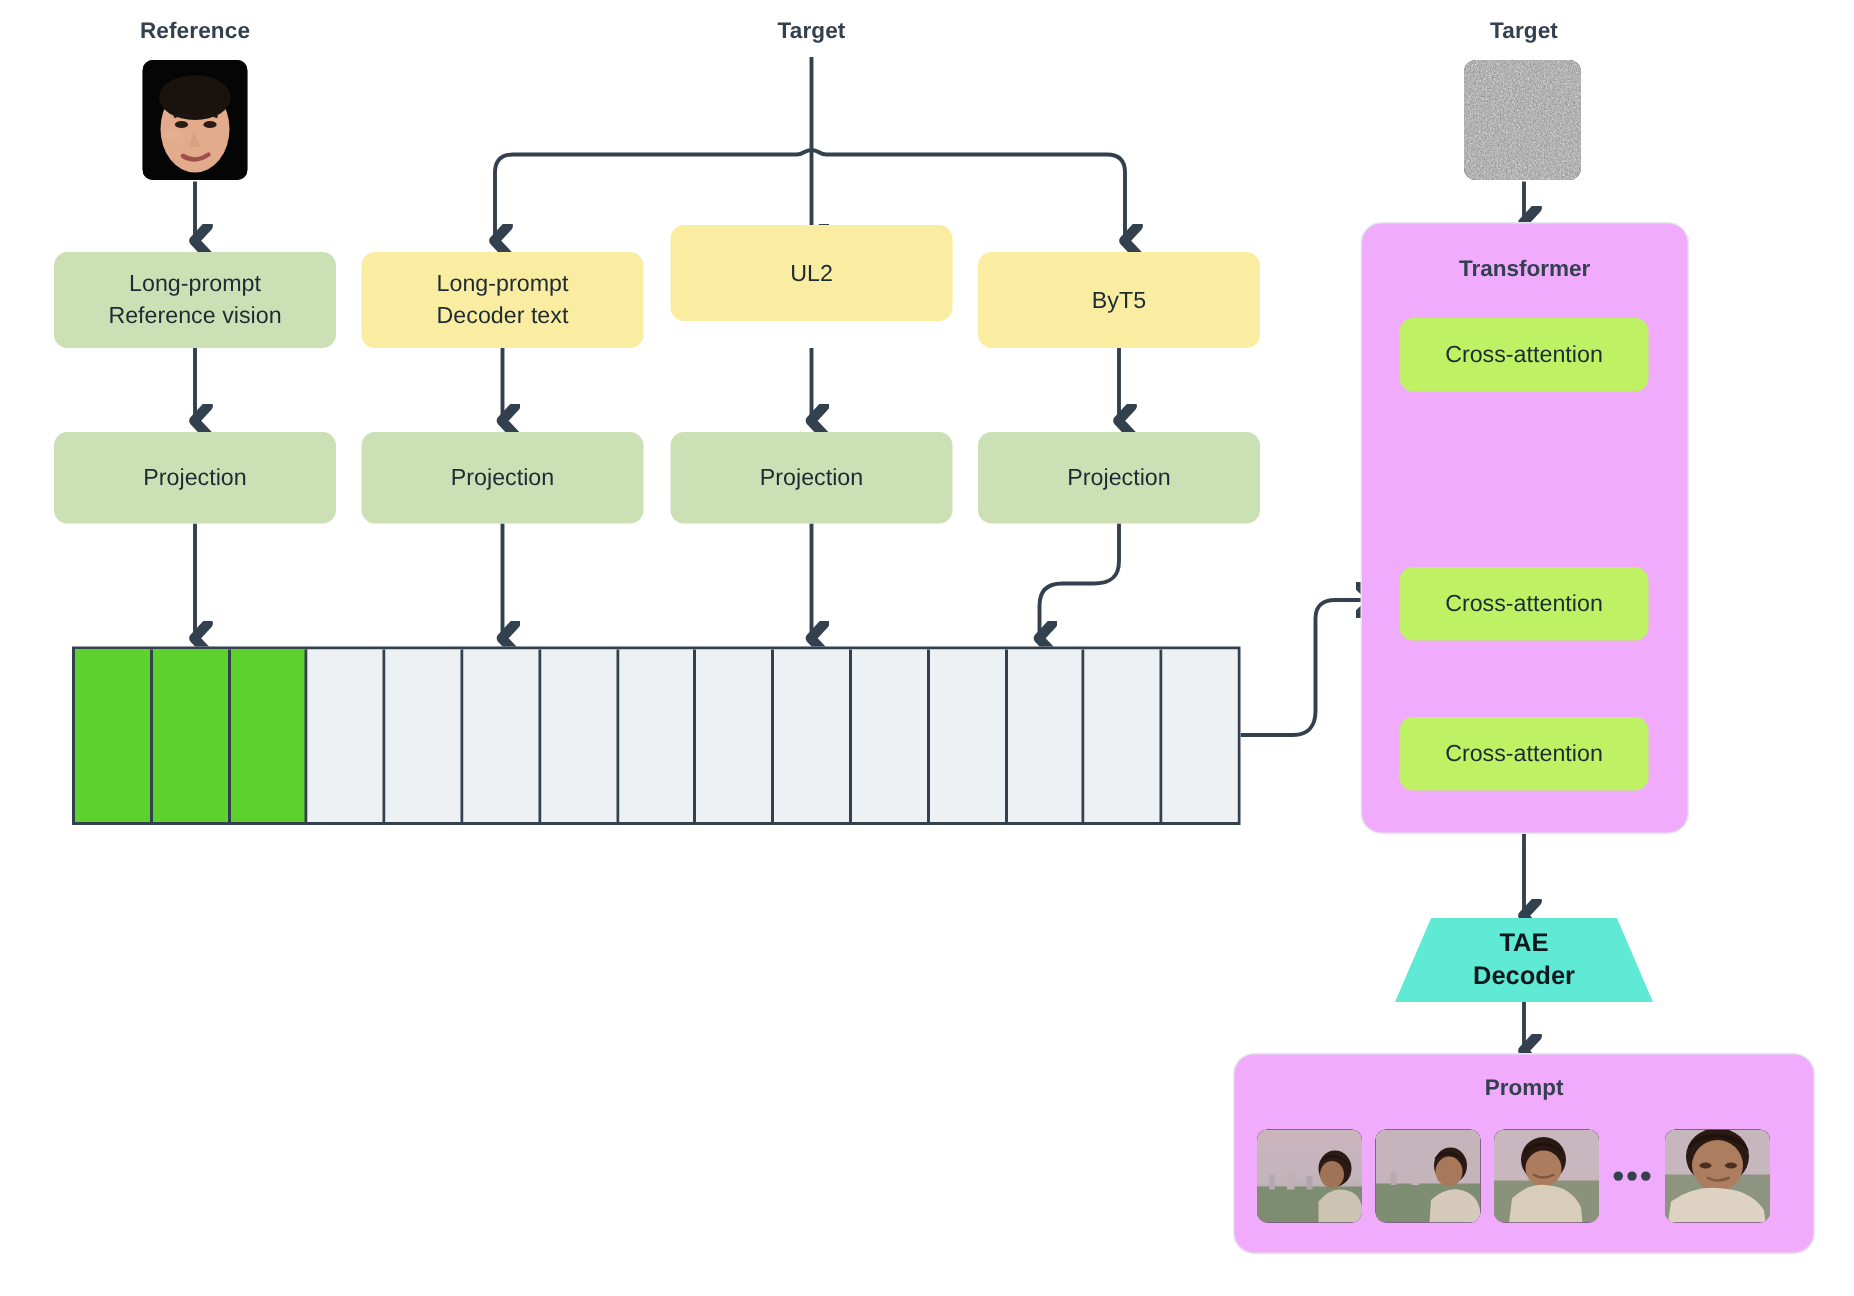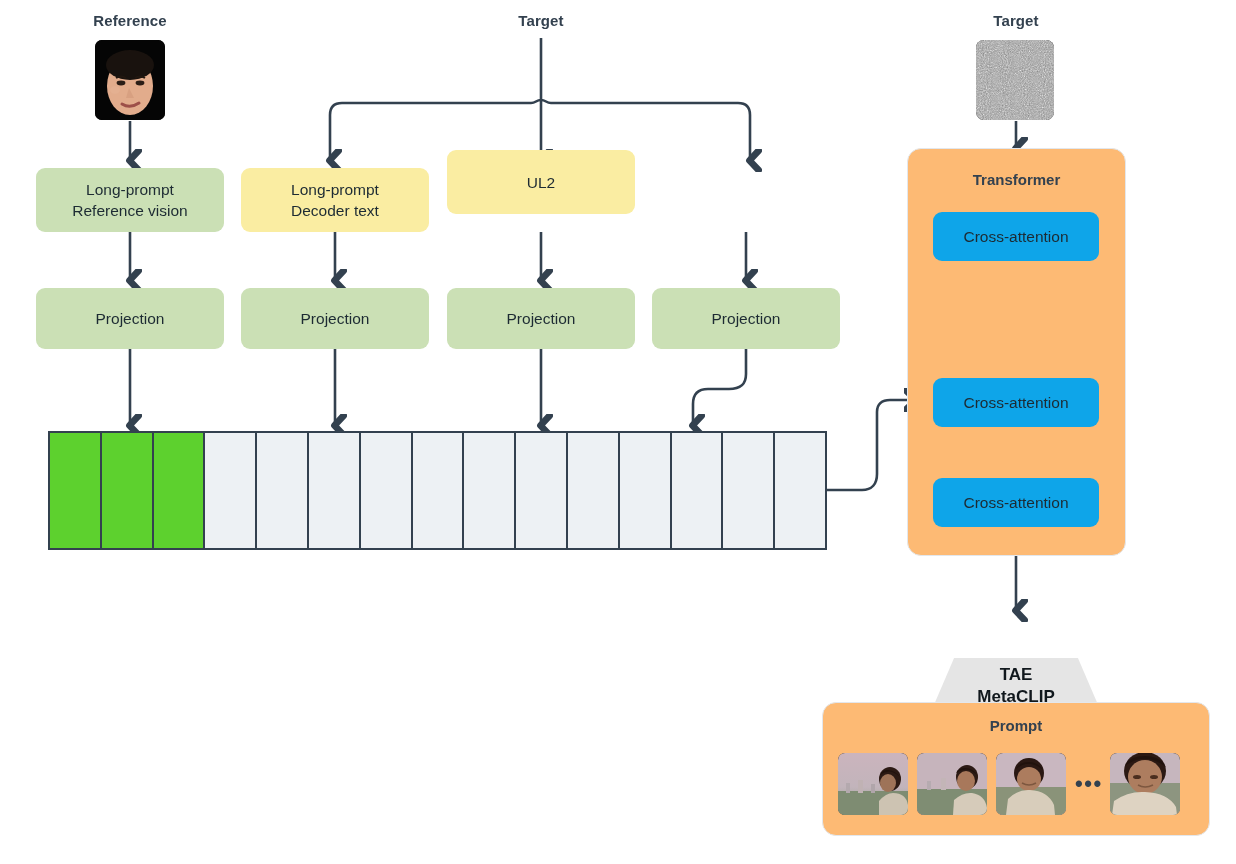--- a/index.html
+++ b/index.html
@@ -45,33 +45,33 @@
     padding: 4px 6px;
   }
   .node.green  { background: #cbe0b5; }
   .node.yellow { background: #faeda2; }
 
   
   .panel {
     box-sizing: border-box;
     border: 1.6px solid #e3e7ec;
     border-radius: 14px;
-    background: #fdba74;
+    background: #f0abfc;
   }
   .panel-title {
     font-size: 15px;
     font-weight: bold;
     color: #33414f;
     text-align: center;
   }
 
   
   .attn {
     box-sizing: border-box;
-    background: #0ea5e9;
+    background: #bef264;
     border-radius: 9px;
     display: flex;
     align-items: center;
     justify-content: center;
     font-size: 15.5px;
     color: #1d2b33;
   }
 
   
   .strip {
@@ -84,31 +84,30 @@
     flex: 1 1 0;
     border-right: 2.6px solid #33414f;
     background: #edf1f4;
   }
   .cell:last-child { border-right: none; }
   .cell.filled { background: #5dd12e; }
 
   
   .trapezoid {
     box-sizing: border-box;
-    background: #e5e5e5;
+    background: #5eead4;
     clip-path: polygon(14% 0%, 86% 0%, 100% 100%, 0% 100%);
     display: flex;
     align-items: center;
     justify-content: center;
     text-align: center;
     font-size: 17px;
     font-weight: bold;
     line-height: 22px;
     color: #11181d;
-    margin-top: 46px;
   }
 
   
   .thumb {
     border-radius: 7px;
     overflow: hidden;
     background: #000;
   }
   .thumb svg { display: block; }
   .dots {
@@ -227,20 +226,23 @@
   <div class="abs node yellow" style="left:241px; top:168px; width:188px; height:64px;">
     <span>
       <span>Long-prompt</span><br><span>Decoder text</span>
     </span>
   </div>
 
   <div class="abs node yellow" style="left:447px; top:150px; width:188px; height:64px;">
     <span>UL2</span>
   </div>
 
+  <div class="abs node yellow" style="left:652px; top:168px; width:188px; height:64px;">
+    <span>ByT5</span>
+  </div>
 
   <div class="abs node green" style="left:36px; top:288px; width:188px; height:61px;">
     <span>Projection</span>
   </div>
   <div class="abs node green" style="left:241px; top:288px; width:188px; height:61px;">
     <span>Projection</span>
   </div>
   <div class="abs node green" style="left:447px; top:288px; width:188px; height:61px;">
     <span>Projection</span>
   </div>
@@ -275,21 +277,21 @@
   </div>
   <div class="abs attn" style="left:933px; top:378px; width:166px; height:49px;">
     <span>Cross-attention</span>
   </div>
   <div class="abs attn" style="left:933px; top:478px; width:166px; height:49px;">
     <span>Cross-attention</span>
   </div>
 
   <div class="abs trapezoid" style="left:930px; top:612px; width:172px; height:56px;">
     <span>
-      <span>TAE</span><br><span>MetaCLIP</span>
+      <span>TAE</span><br><span>Decoder</span>
     </span>
   </div>
 
   <div class="abs panel" style="left:822px; top:702px; width:388px; height:134px;">
     <div class="panel-title" style="margin-top:14px;">Prompt</div>
   </div>
 
   <div class="abs" style="left:838px; top:752px; width:356px; height:64px;
               display:flex; align-items:center; gap:9px;">
 

